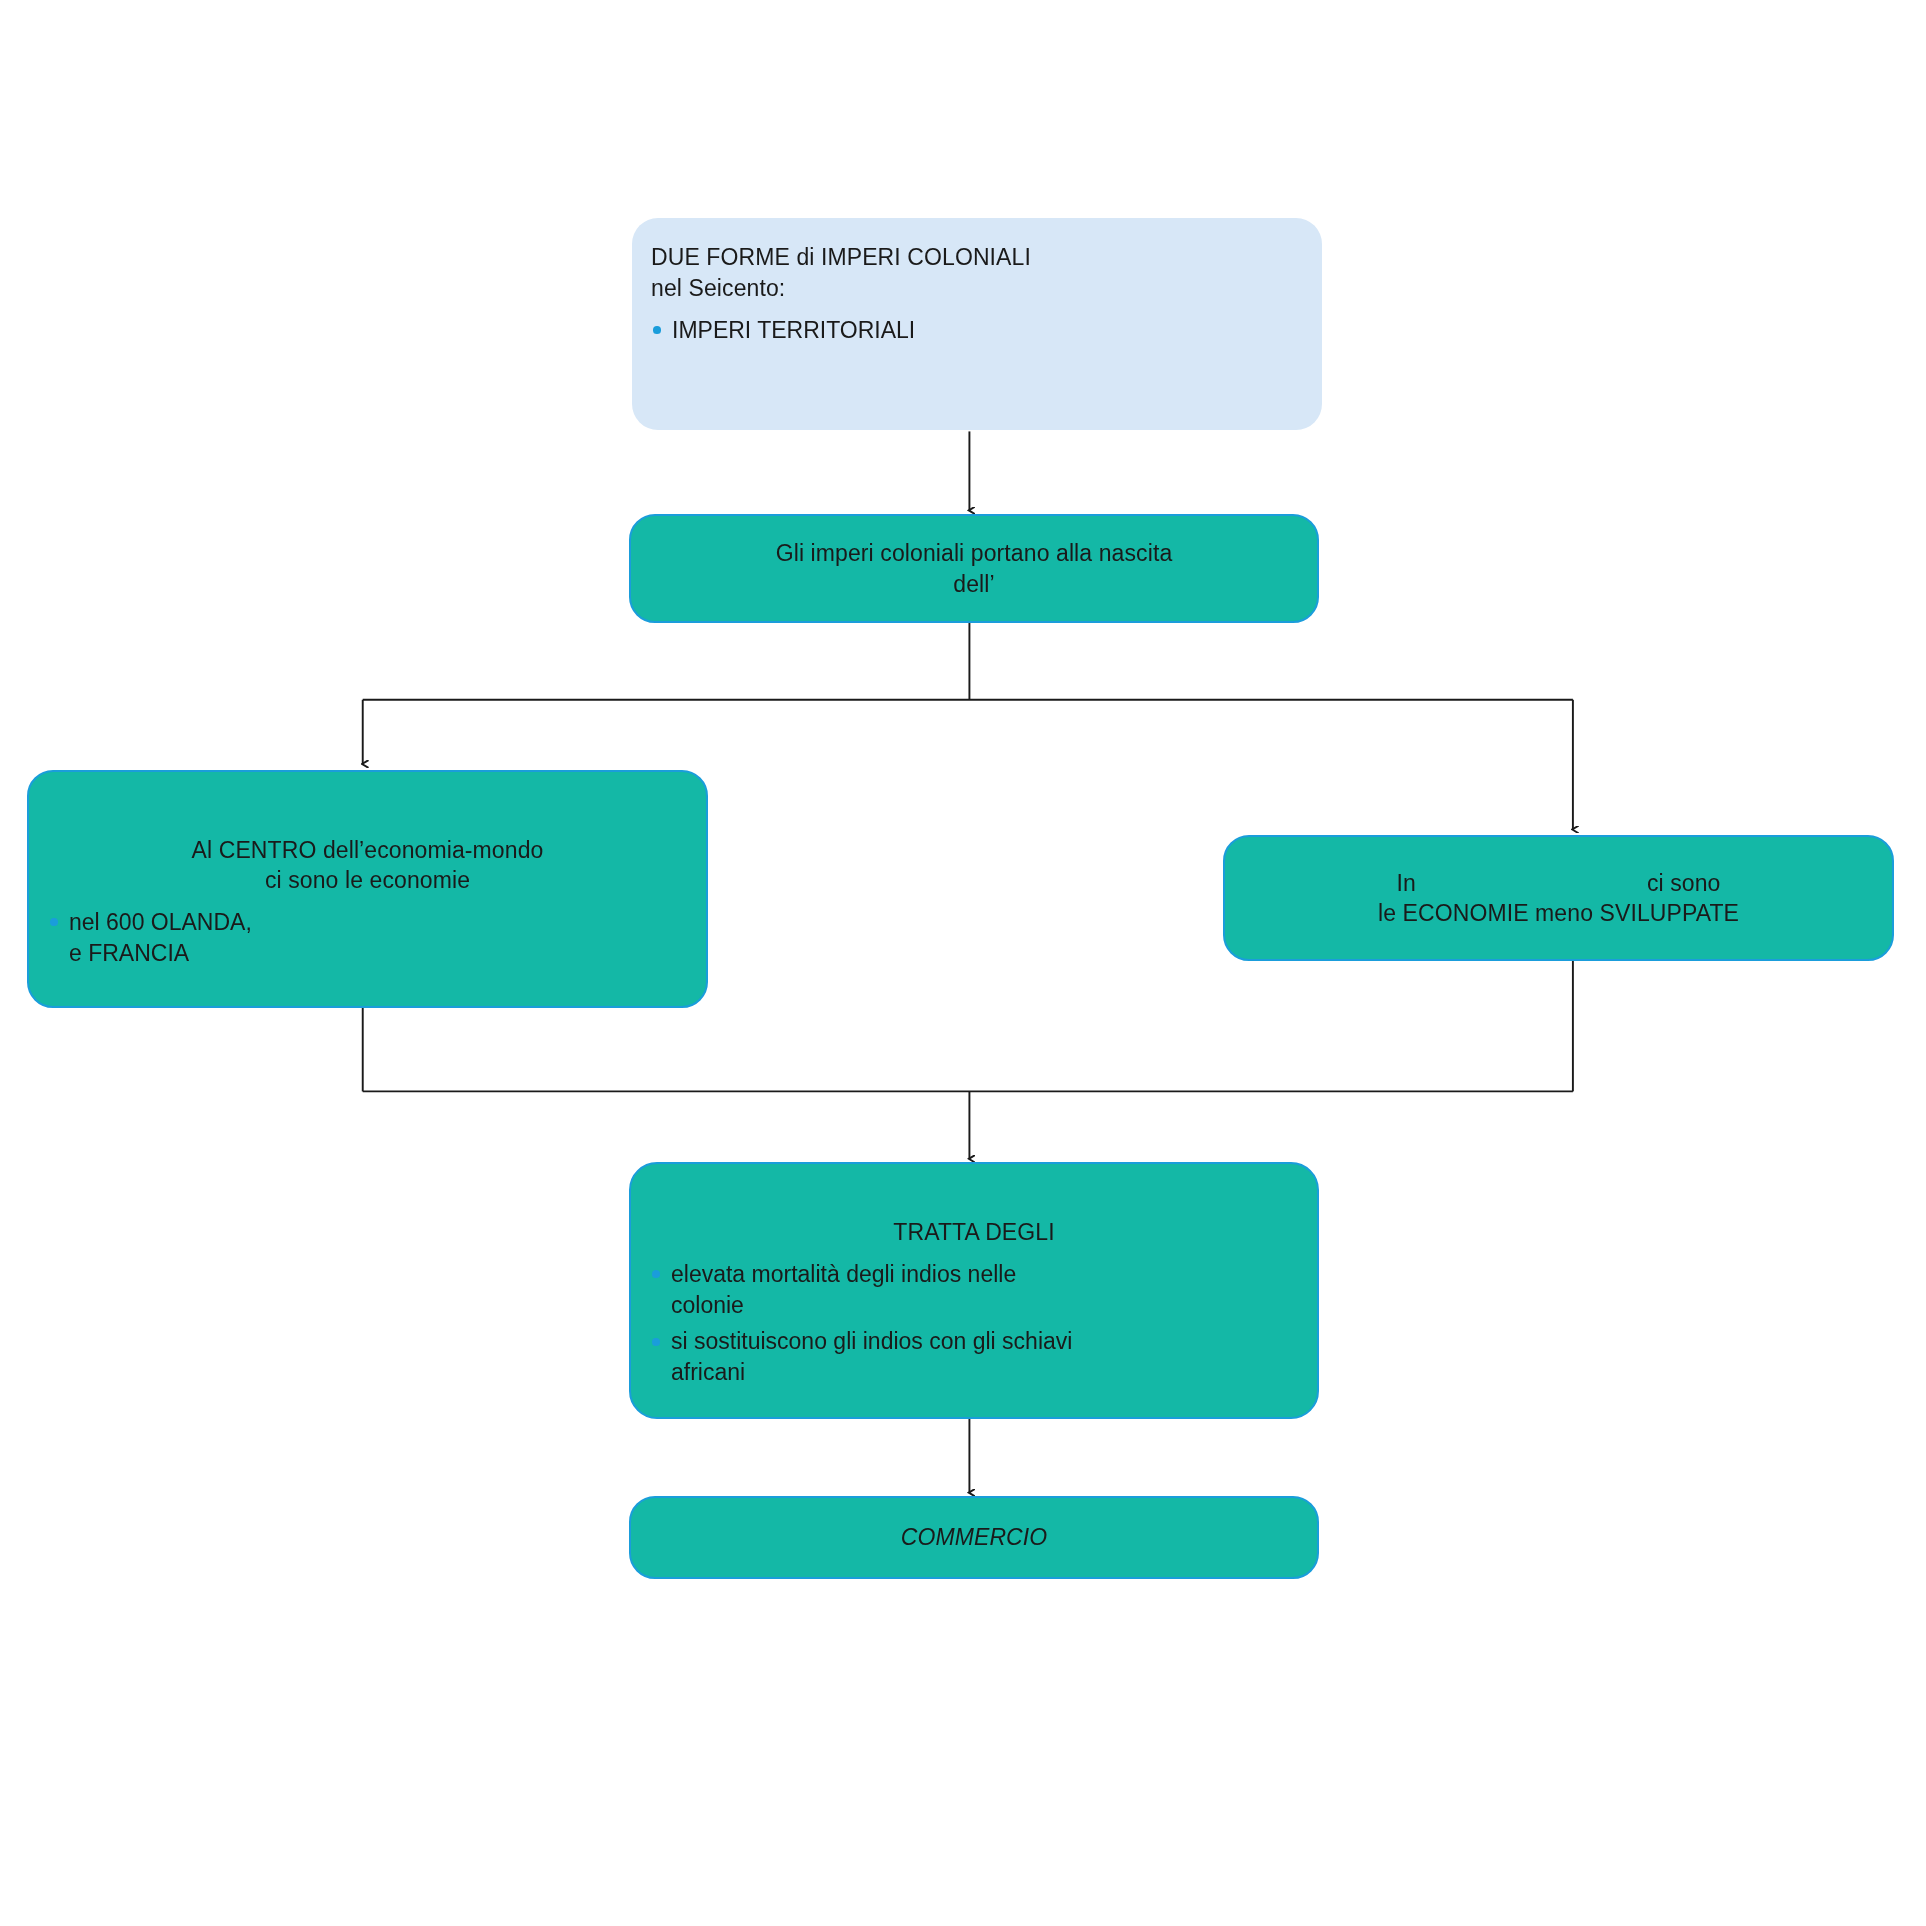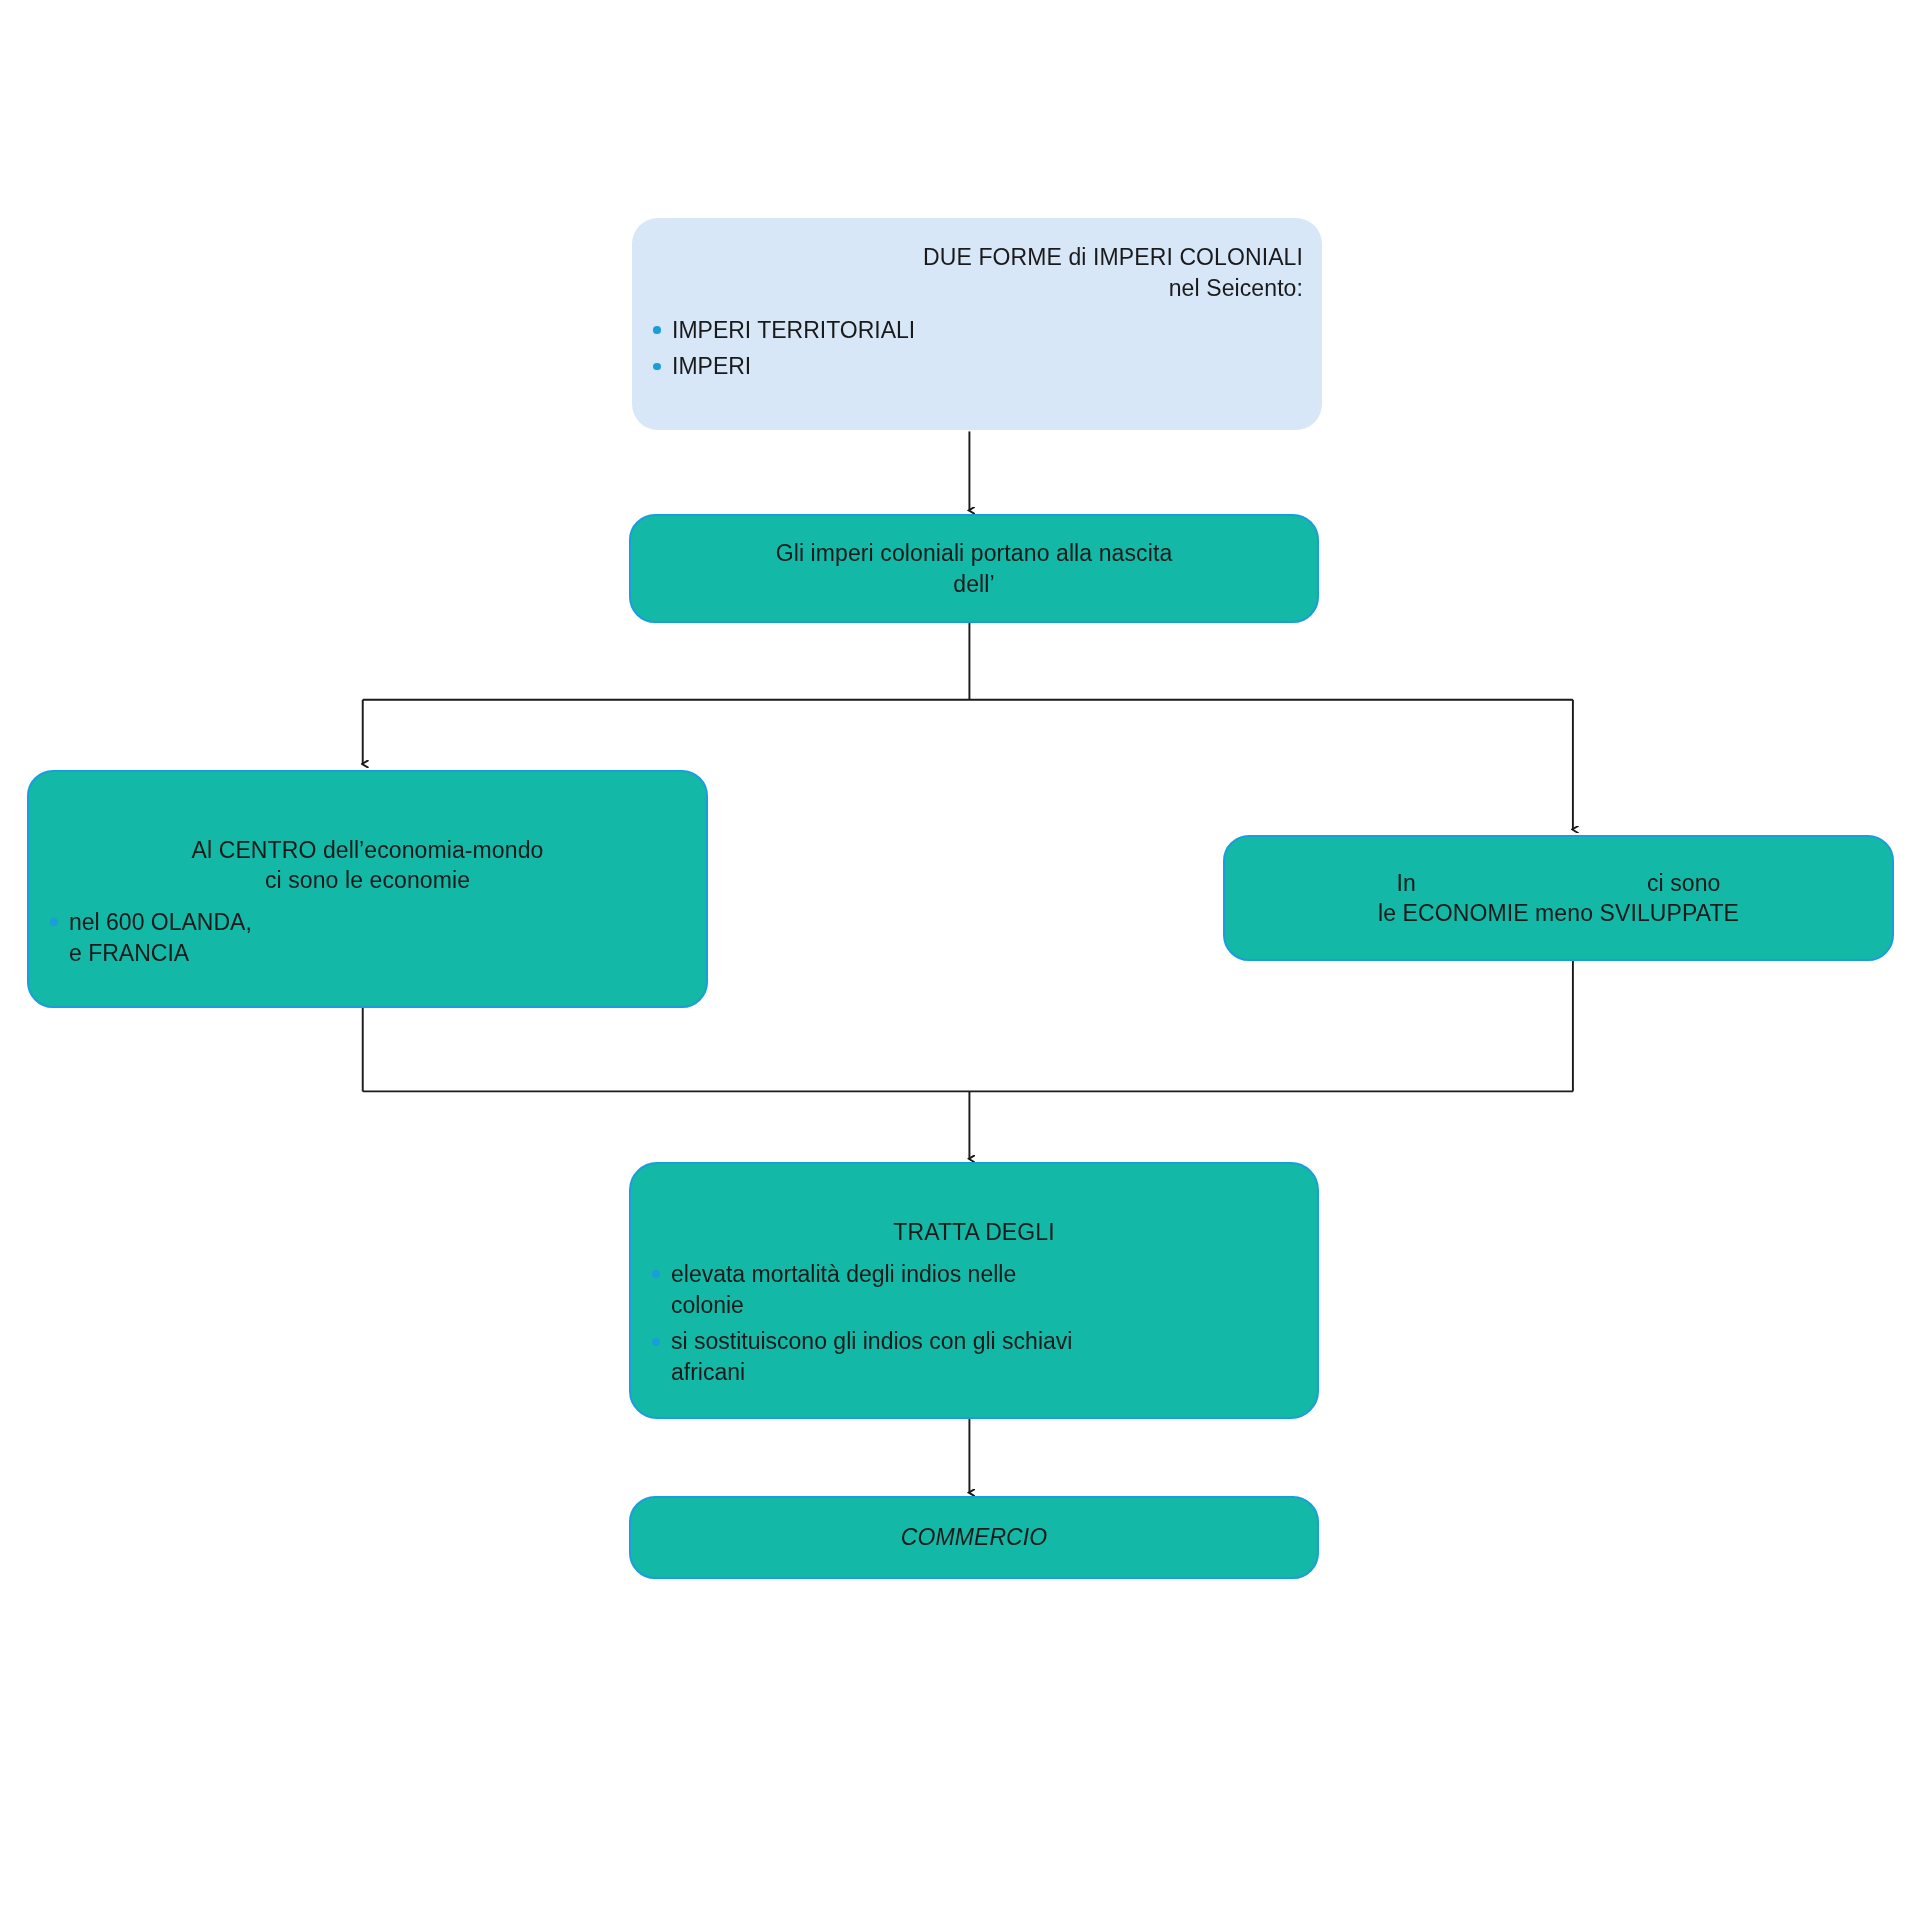--- a/index.html
+++ b/index.html
@@ -74,21 +74,21 @@
     height: 7.7px;
     border-radius: 50%;
     background: #1a9ddb;
   }
   
   #node-due-forme {
     left: 632px; top: 218px; width: 690px; height: 212px;
     justify-content: flex-start;
     padding-top: 24.4px;
   }
-  #node-due-forme .title { text-align: right; }
+  #node-due-forme .title { text-align: left; }
   #node-nascita {
     left: 629px; top: 514px; width: 690px; height: 109px;
   }
   #node-centro {
     left: 27px; top: 770px; width: 681px; height: 238px;
     justify-content: center;
     padding-top: 26px;
   }
   #node-centro ul li .spacer {
     display: inline-block;
@@ -137,21 +137,20 @@
     <line x1="1510" y1="1700" x2="1510" y2="1805" stroke="#1a1a1a" stroke-width="3" marker-end="url(#arrow)"></line>
 
     <line x1="1510" y1="2210" x2="1510" y2="2325" stroke="#1a1a1a" stroke-width="3" marker-end="url(#arrow)"></line>
   </svg>
 
   <div class="node filled" id="node-due-forme">
     <div class="title">DUE FORME di IMPERI COLONIALI
 nel Seicento:</div>
     <ul>
       <li>IMPERI TERRITORIALI</li>
-      <li>IMPERI</li>
     </ul>
   </div>
 
   <div class="node outlined" id="node-nascita">
     <div class="title">Gli imperi coloniali portano alla nascita
 dell’</div>
   </div>
 
   <div class="node outlined" id="node-centro">
     <div class="title">Al CENTRO dell’economia-mondo

